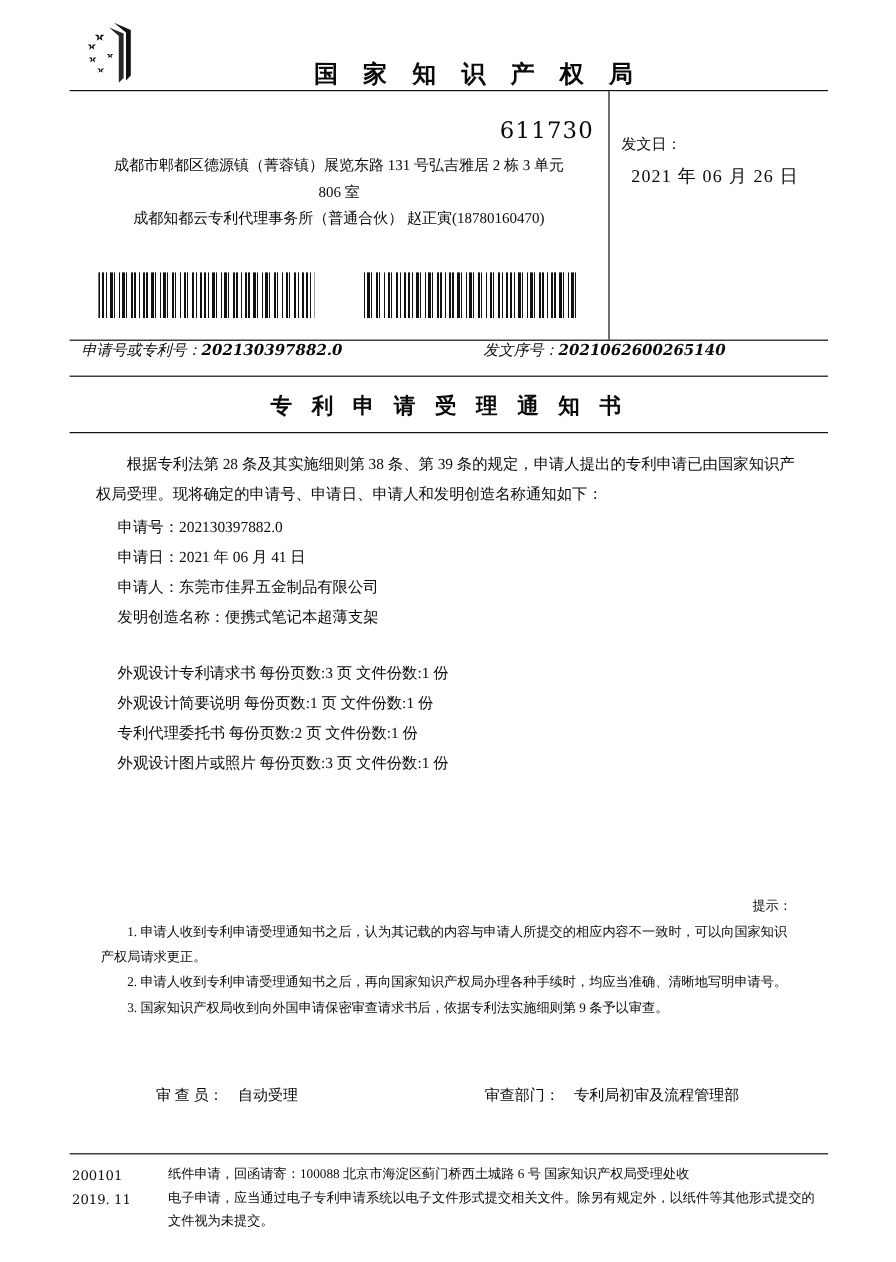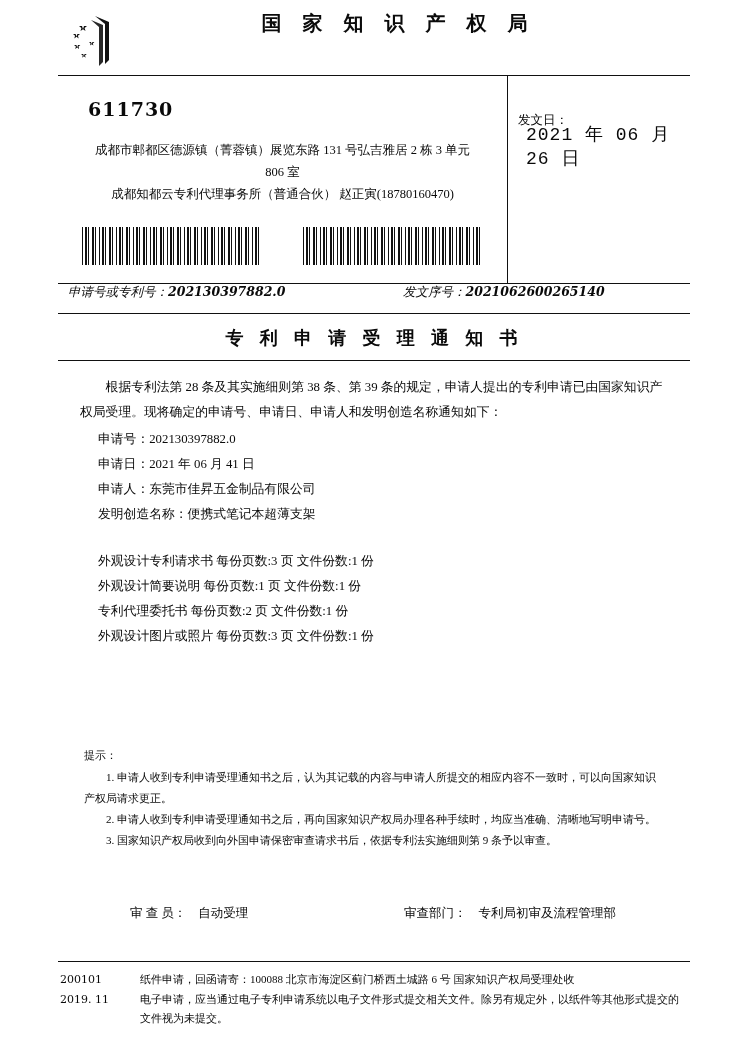--- a/index.html
+++ b/index.html
@@ -15,21 +15,21 @@
     overflow: hidden;
   }
   .page {
     position: absolute;
     left: 58px; top: 10px;
     width: 632px; height: 1030px;
   }
   
   .header {
     display: flex;
-    align-items: flex-start;
+    align-items: flex-end;
     height: 66px;
     border-bottom: 1.6px solid #111;
     gap: 16px;
   }
   .logo {
     width: 72px; height: 62px;
     display: flex; align-items: center; justify-content: center;
     flex: 0 0 72px;
   }
   .logo svg { display: block; }
@@ -51,25 +51,26 @@
   .addr-left {
     flex: 1 1 auto;
     width: 450px;
     padding: 22px 12px 8px 12px;
     border-right: 1.4px solid #111;
     display: flex;
     flex-direction: column;
   }
   .doc-number {
     font-size: 19px;
-    font-weight: bold;
+    font-weight: normal;
     letter-spacing: 1px;
     padding-left: 18px;
-    margin-bottom: 20px;
+    margin-bottom: 8px;
     font-family: "DejaVu Serif", "Liberation Serif", serif;
+    text-align: right;
   }
   .addr-lines {
     text-align: center;
     font-size: 12.5px;
     line-height: 1.75;
     padding: 0 4px;
   }
   .addr-lines .l2 { }
   .barcodes {
     margin-top: auto;
@@ -94,24 +95,24 @@
     padding: 12px 10px;
     position: relative;
   }
   .send-label {
     font-size: 12.5px;
     margin-top: 24px;
   }
   .send-date {
     position: absolute;
     left: 18px;
-    top: 46px;
-    font-size: 18px;
+    top: 62px;
+    font-size: 15px;
     letter-spacing: 1px;
-    font-family: Liberation Mono, monospace;
+    font-family: Liberation Serif, serif;
   }
   
   .num-row {
     display: flex;
     border-bottom: 1.4px solid #111;
     height: 30px;
     font-size: 12.5px;
     font-style: italic;
   }
   .num-left { flex: 0 0 345px; padding-left: 10px; }
@@ -141,21 +142,21 @@
   .field { }
   .confirm { margin-top: 22px; padding-left: 18px; }
   .confirm-line { }
   
   .notes {
     margin-top: 96px;
     padding: 0 8px 0 4px;
     font-size: 11px;
     line-height: 1.9;
   }
-  .notes-head { margin-bottom: 2px; }
+  .notes-head { margin-bottom: 2px; text-align: right; }
   .note { text-indent: 2em; }
   
   .examiner-row {
     display: flex;
     margin-top: 50px;
     font-size: 12.5px;
     padding: 0 24px;
   }
   .ex-left { flex: 0 0 300px; padding-left: 26px; }
   .ex-right { flex: 1; }

